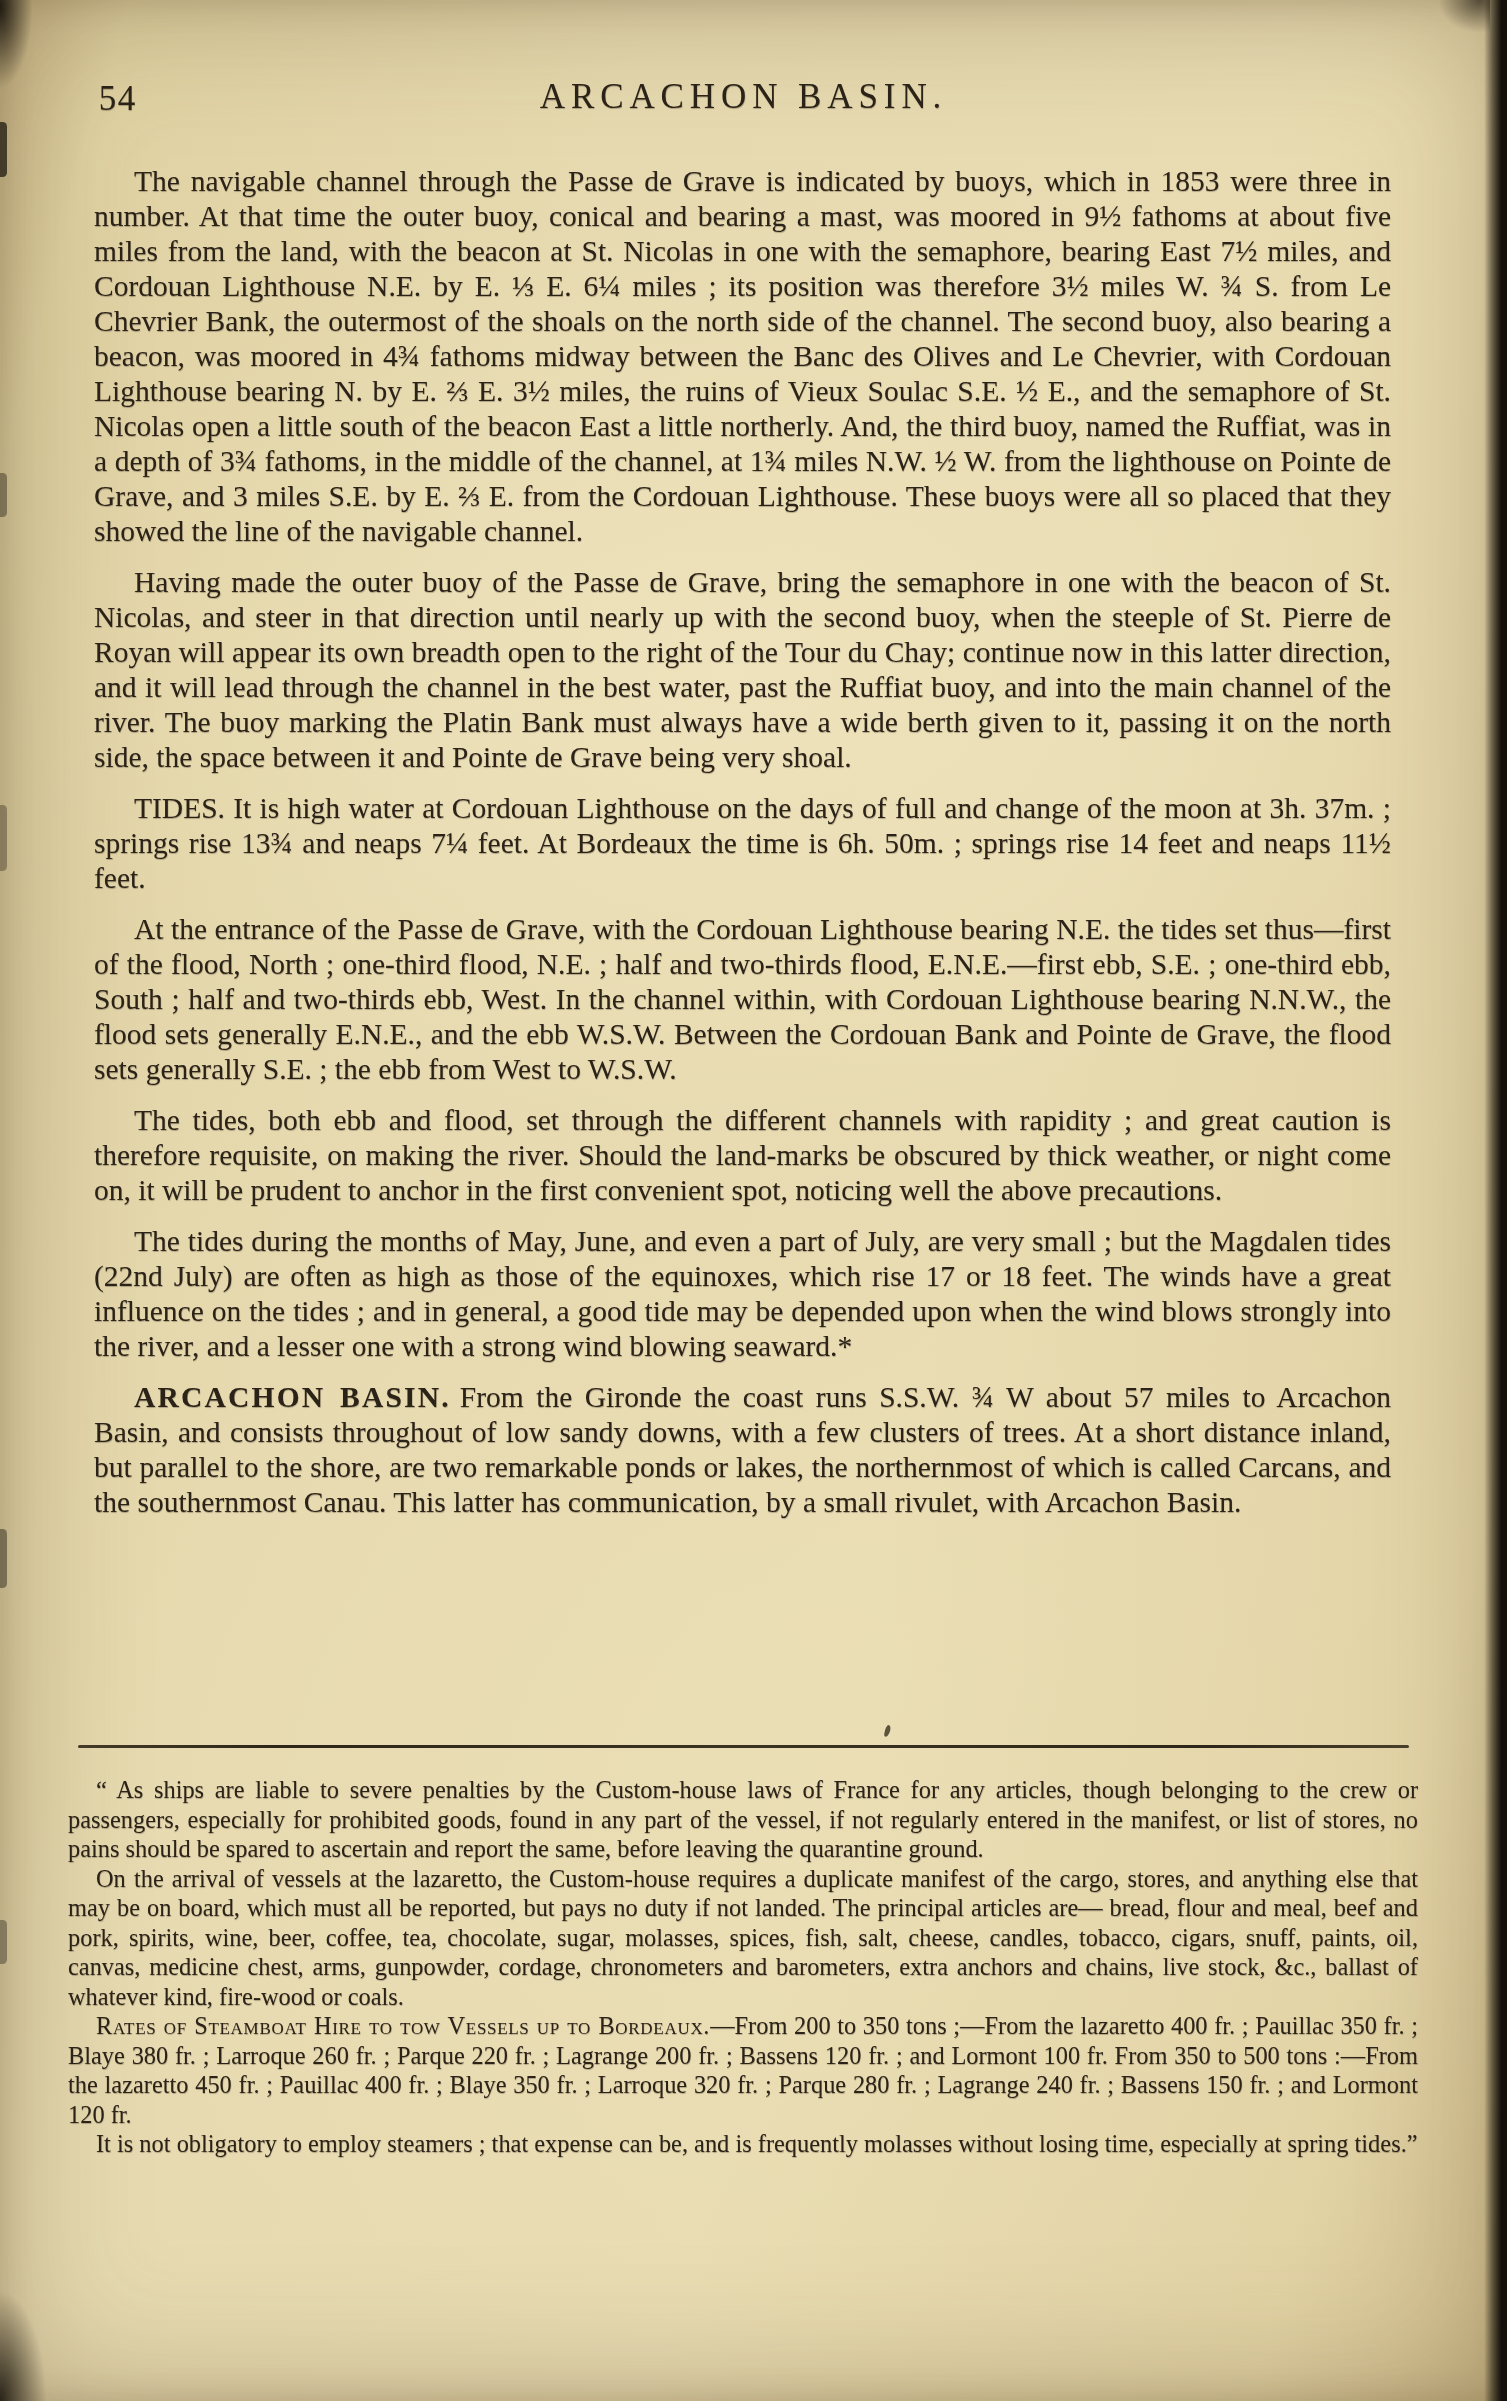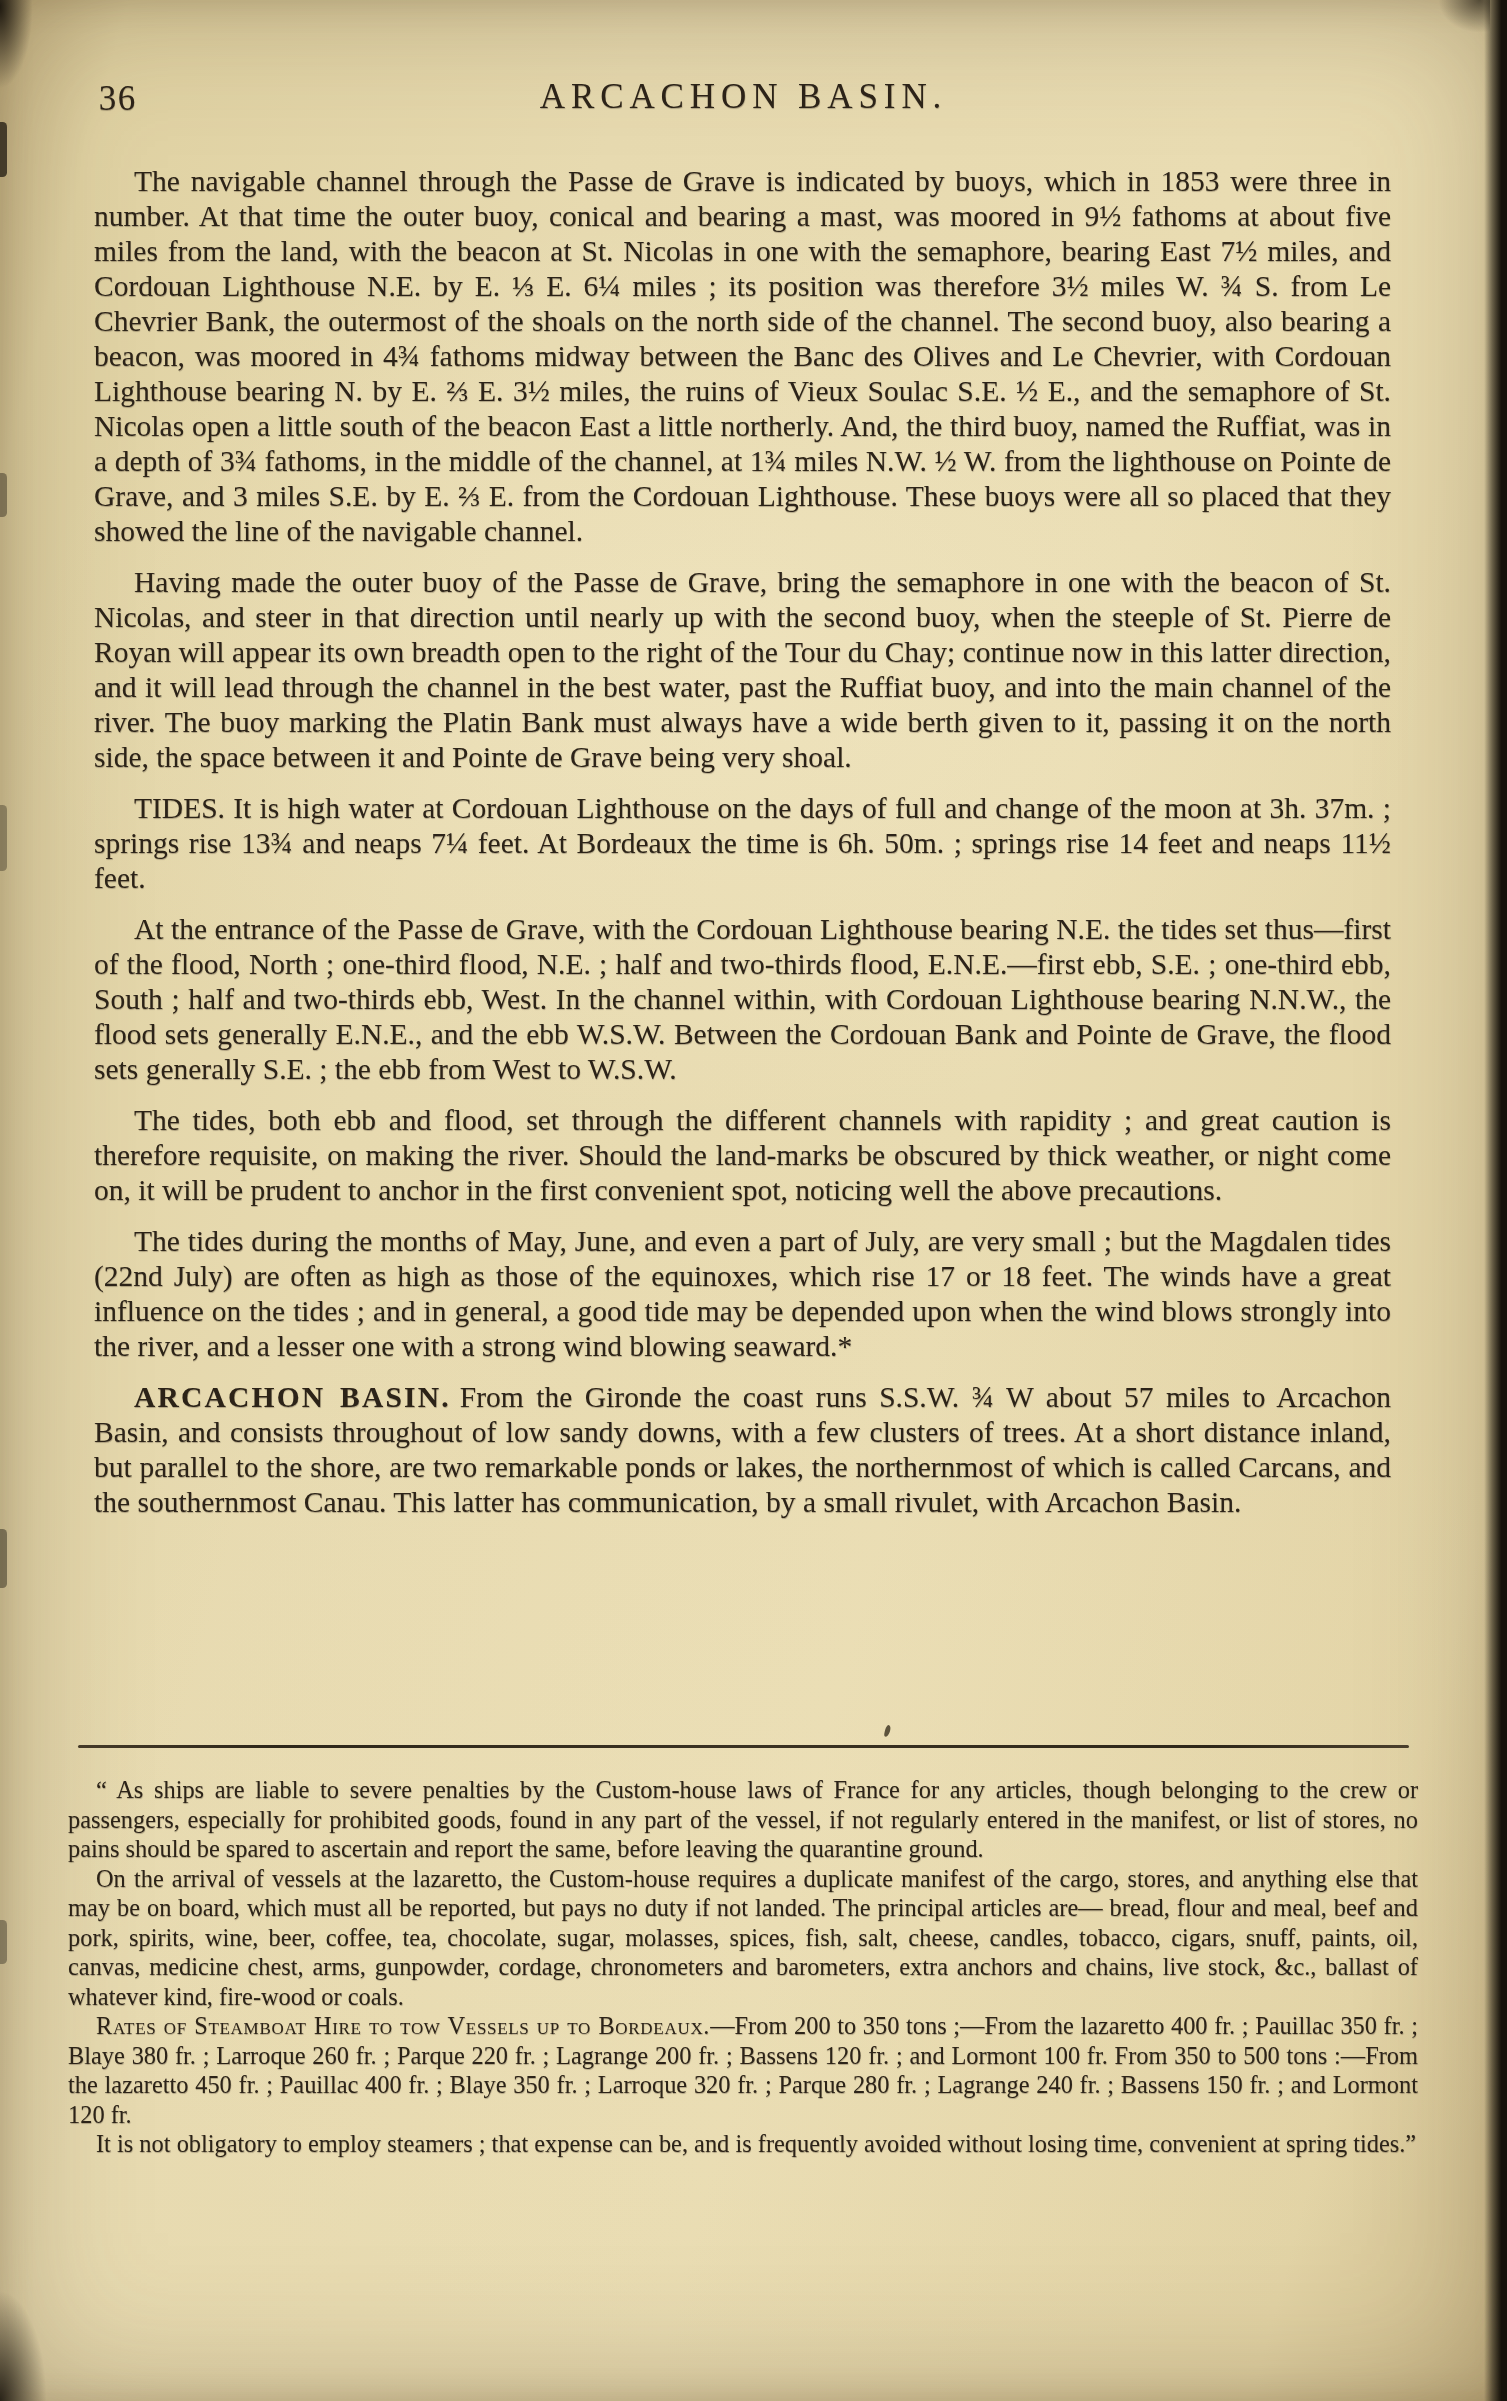--- a/index.html
+++ b/index.html
@@ -65,42 +65,42 @@
   .edge-mark.m3 { top:805px; height:66px; opacity:.45; }
   .edge-mark.m4 { top:1529px; height:59px; opacity:.6; }
   .edge-mark.m5 { top:1920px; height:44px; opacity:.5; }
 </style>
 </head>
 <body>
 
 <div class="page">
 
   <div class="page-header">
-    <span class="page-num">36</span>
+    <span class="page-num">54</span>
     <span class="running-title">ARCACHON BASIN.</span>
   </div>
 
   <div class="main-text">
     <p>The navigable channel through the Passe de Grave is indicated by buoys, which in 1853 were three in number. At that time the outer buoy, conical and bearing a mast, was moored in 9½ fathoms at about five miles from the land, with the beacon at St. Nicolas in one with the semaphore, bearing East 7½ miles, and Cordouan Lighthouse N.E. by E. ⅓ E. 6¼ miles ; its position was therefore 3½ miles W. ¾ S. from Le Chevrier Bank, the outermost of the shoals on the north side of the channel. The second buoy, also bearing a beacon, was moored in 4¾ fathoms midway between the Banc des Olives and Le Chevrier, with Cordouan Lighthouse bearing N. by E. ⅔ E. 3½ miles, the ruins of Vieux Soulac S.E. ½ E., and the semaphore of St. Nicolas open a little south of the beacon East a little northerly. And, the third buoy, named the Ruffiat, was in a depth of 3¾ fathoms, in the middle of the channel, at 1¾ miles N.W. ½ W. from the lighthouse on Pointe de Grave, and 3 miles S.E. by E. ⅔ E. from the Cordouan Lighthouse. These buoys were all so placed that they showed the line of the navigable channel.</p>
     <p>Having made the outer buoy of the Passe de Grave, bring the semaphore in one with the beacon of St. Nicolas, and steer in that direction until nearly up with the second buoy, when the steeple of St. Pierre de Royan will appear its own breadth open to the right of the Tour du Chay; continue now in this latter direction, and it will lead through the channel in the best water, past the Ruffiat buoy, and into the main channel of the river. The buoy marking the Platin Bank must always have a wide berth given to it, passing it on the north side, the space between it and Pointe de Grave being very shoal.</p>
     <p>TIDES. It is high water at Cordouan Lighthouse on the days of full and change of the moon at 3h. 37m. ; springs rise 13¾ and neaps 7¼ feet. At Bordeaux the time is 6h. 50m. ; springs rise 14 feet and neaps 11½ feet.</p>
     <p>At the entrance of the Passe de Grave, with the Cordouan Lighthouse bearing N.E. the tides set thus—first of the flood, North ; one-third flood, N.E. ; half and two-thirds flood, E.N.E.—first ebb, S.E. ; one-third ebb, South ; half and two-thirds ebb, West. In the channel within, with Cordouan Lighthouse bearing N.N.W., the flood sets generally E.N.E., and the ebb W.S.W. Between the Cordouan Bank and Pointe de Grave, the flood sets generally S.E. ; the ebb from West to W.S.W.</p>
     <p>The tides, both ebb and flood, set through the different channels with rapidity ; and great caution is therefore requisite, on making the river. Should the land-marks be obscured by thick weather, or night come on, it will be prudent to anchor in the first convenient spot, noticing well the above precautions.</p>
     <p>The tides during the months of May, June, and even a part of July, are very small ; but the Magdalen tides (22nd July) are often as high as those of the equinoxes, which rise 17 or 18 feet. The winds have a great influence on the tides ; and in general, a good tide may be depended upon when the wind blows strongly into the river, and a lesser one with a strong wind blowing seaward.*</p>
     <p><span class="lead-bold">ARCACHON BASIN.</span><span>From the Gironde the coast runs S.S.W. ¾ W about 57 miles to Arcachon Basin, and consists throughout of low sandy downs, with a few clusters of trees. At a short distance inland, but parallel to the shore, are two remarkable ponds or lakes, the northernmost of which is called Carcans, and the southernmost Canau. This latter has communication, by a small rivulet, with Arcachon Basin.</span></p>
   </div>
 
   <div class="footnote-rule"></div>
   <div class="ink-spot"></div>
 
   <div class="footnote">
     <p>“ As ships are liable to severe penalties by the Custom-house laws of France for any articles, though belonging to the crew or passengers, especially for prohibited goods, found in any part of the vessel, if not regularly entered in the manifest, or list of stores, no pains should be spared to ascertain and report the same, before leaving the quarantine ground.</p>
     <p>On the arrival of vessels at the lazaretto, the Custom-house requires a duplicate manifest of the cargo, stores, and anything else that may be on board, which must all be reported, but pays no duty if not landed. The principal articles are— bread, flour and meal, beef and pork, spirits, wine, beer, coffee, tea, chocolate, sugar, molasses, spices, fish, salt, cheese, candles, tobacco, cigars, snuff, paints, oil, canvas, medicine chest, arms, gunpowder, cordage, chronometers and barometers, extra anchors and chains, live stock, &amp;c., ballast of whatever kind, fire-wood or coals.</p>
     <p><span class="sc">Rates of Steamboat Hire to tow Vessels up to Bordeaux.</span><span>—From 200 to 350 tons ;—From the lazaretto 400 fr. ; Pauillac 350 fr. ; Blaye 380 fr. ; Larroque 260 fr. ; Parque 220 fr. ; Lagrange 200 fr. ; Bassens 120 fr. ; and Lormont 100 fr. From 350 to 500 tons :—From the lazaretto 450 fr. ; Pauillac 400 fr. ; Blaye 350 fr. ; Larroque 320 fr. ; Parque 280 fr. ; Lagrange 240 fr. ; Bassens 150 fr. ; and Lormont 120 fr.</span></p>
-    <p>It is not obligatory to employ steamers ; that expense can be, and is frequently avoided without losing time, convenient at spring tides.”</p>
+    <p>It is not obligatory to employ steamers ; that expense can be, and is frequently molasses without losing time, especially at spring tides.”</p>
   </div>
 
   <div class="edge-right"></div>
   <div class="corner-tl"></div>
   <div class="corner-tr"></div>
   <div class="corner-bl"></div>
   <div class="edge-mark m1"></div>
   <div class="edge-mark m2"></div>
   <div class="edge-mark m3"></div>
   <div class="edge-mark m4"></div>

